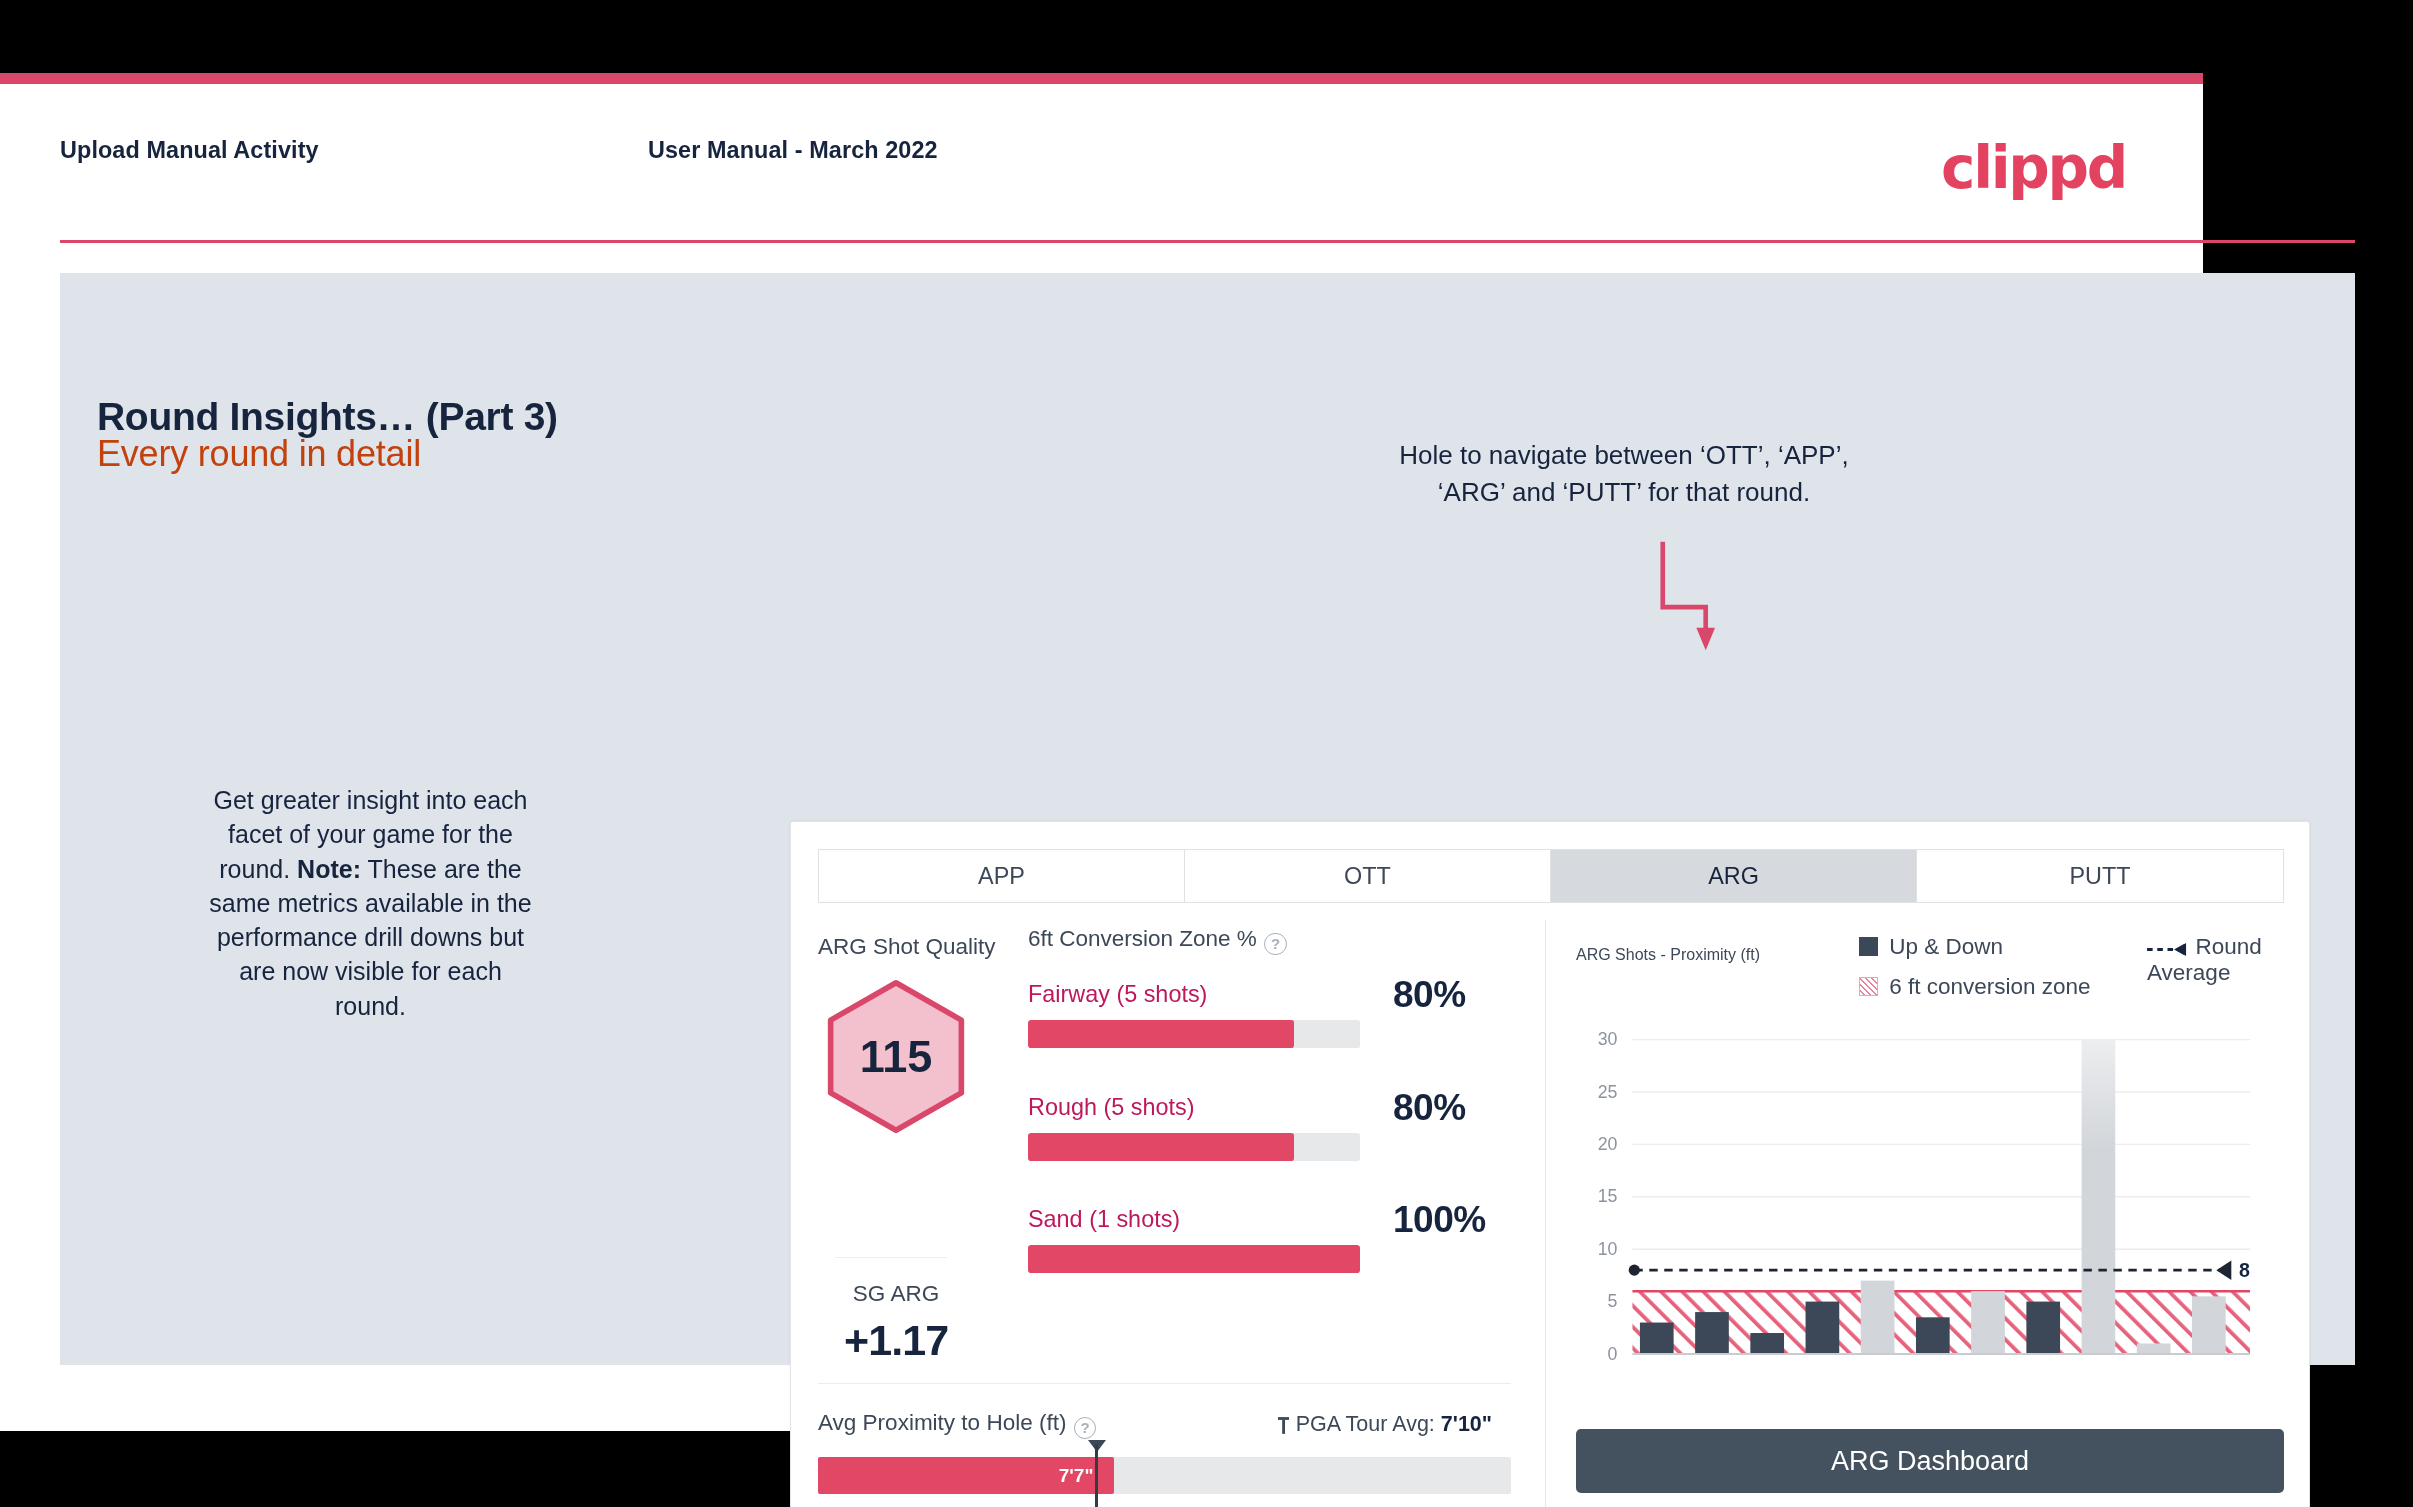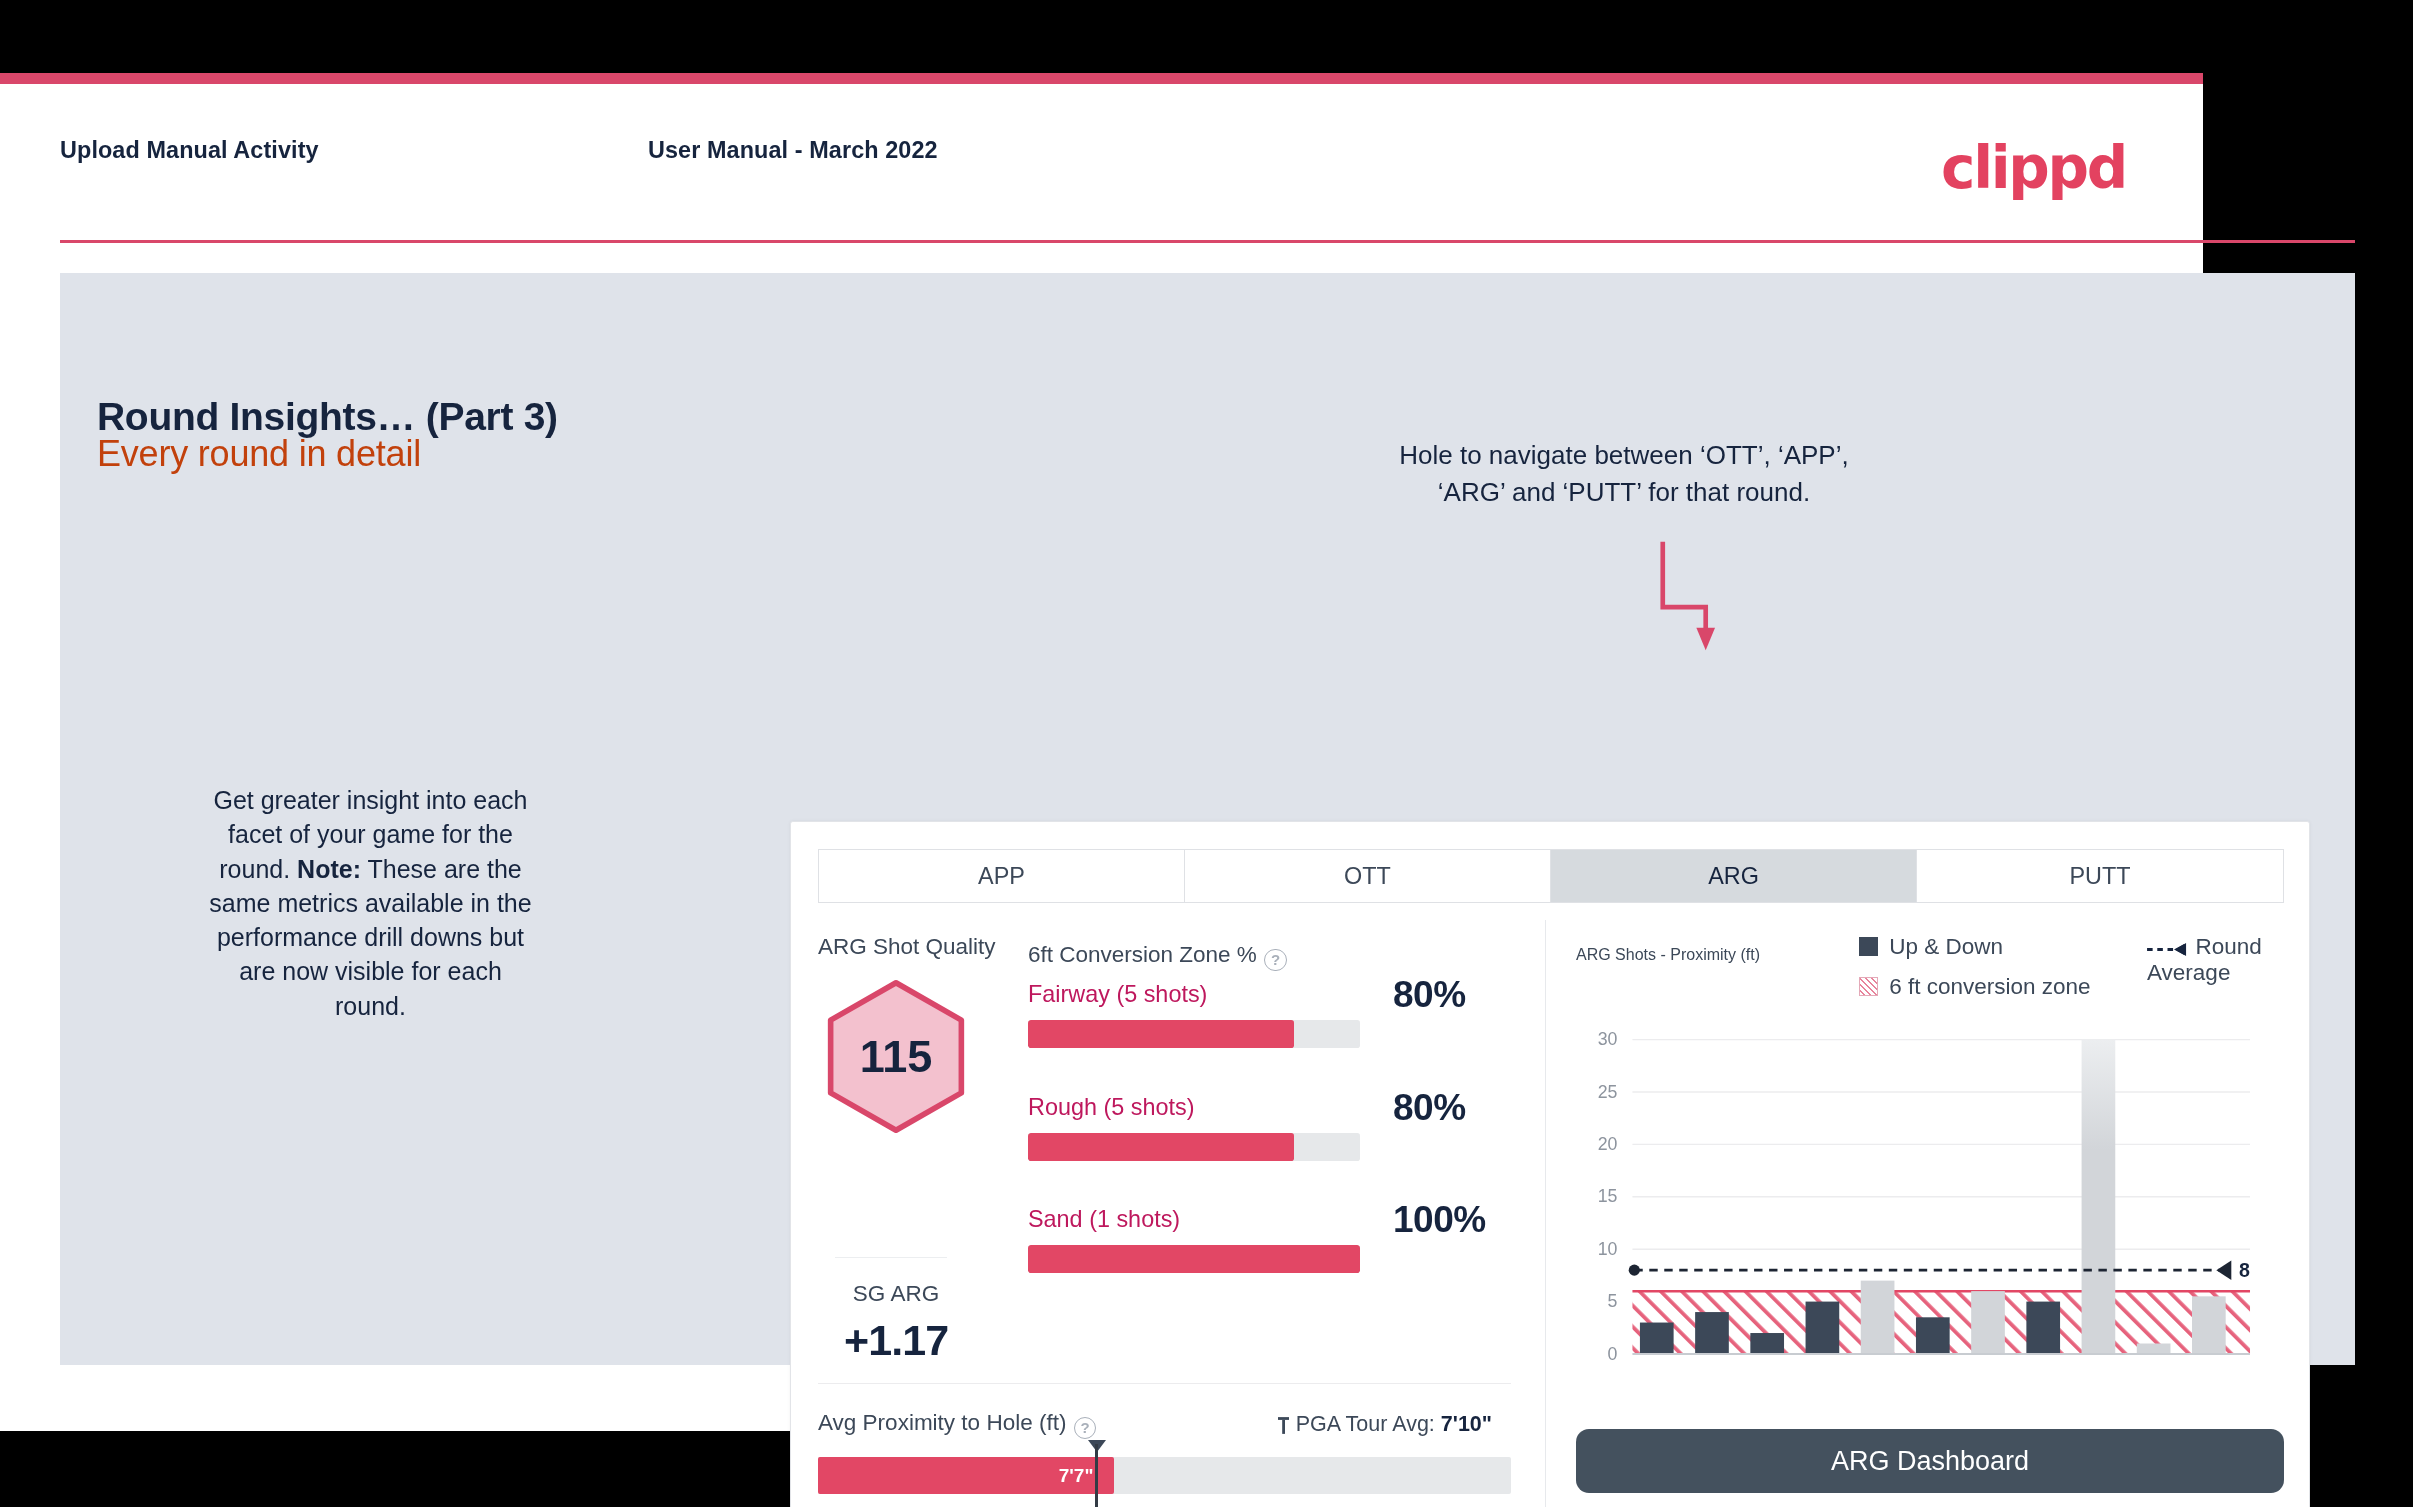--- a/index.html
+++ b/index.html
@@ -128,21 +128,21 @@
     position: absolute; left: 44px; top: 435px;
     width: 112px; height: 0.9px; background: #eceef0;
   }
 
   
   .lbl-shotq {
     position: absolute; left: 27px; top: 112px;
     font-size: 22.5px; color: #3c4858;
   }
   .lbl-conv {
-    position: absolute; left: 237px; top: 120px;
+    position: absolute; left: 237px; top: 104px;
     font-size: 22.5px; color: #3c4858;
   }
   .qmark {
     display: inline-block; vertical-align: -2.8px;
     width: 22.5px; height: 22.5px; margin-left: 7.5px;
     border: 1.7px solid #a9b0ba; border-radius: 50%;
     color: #a9b0ba; font-size: 15px; line-height: 19.7px;
     text-align: center; font-weight: 700;
     cursor: pointer;
   }
@@ -244,21 +244,21 @@
     background: repeating-linear-gradient(45deg,#fff 0 2.8px,#e8839b 2.8px 4.2px);
   }
 
   .chart { position: absolute; left: 785px; top: 197px; width: 708px; height: 393px; }
 
   .btn-dash {
     position: absolute; left: 785px; top: 607px;
     width: 708px; height: 64px;
     background: #44515e; color: #fff;
     display: flex; align-items: center; justify-content: center;
-    font-size: 27px; border-radius: 13px; cursor: pointer;
+    font-size: 27px; border-radius: 5px; cursor: pointer;
   }
 </style>
 </head>
 <body>
 
 <div class="slide">
 
   <div class="top-accent"></div>
 
   <div class="hdr-left">Upload Manual Activity</div>

